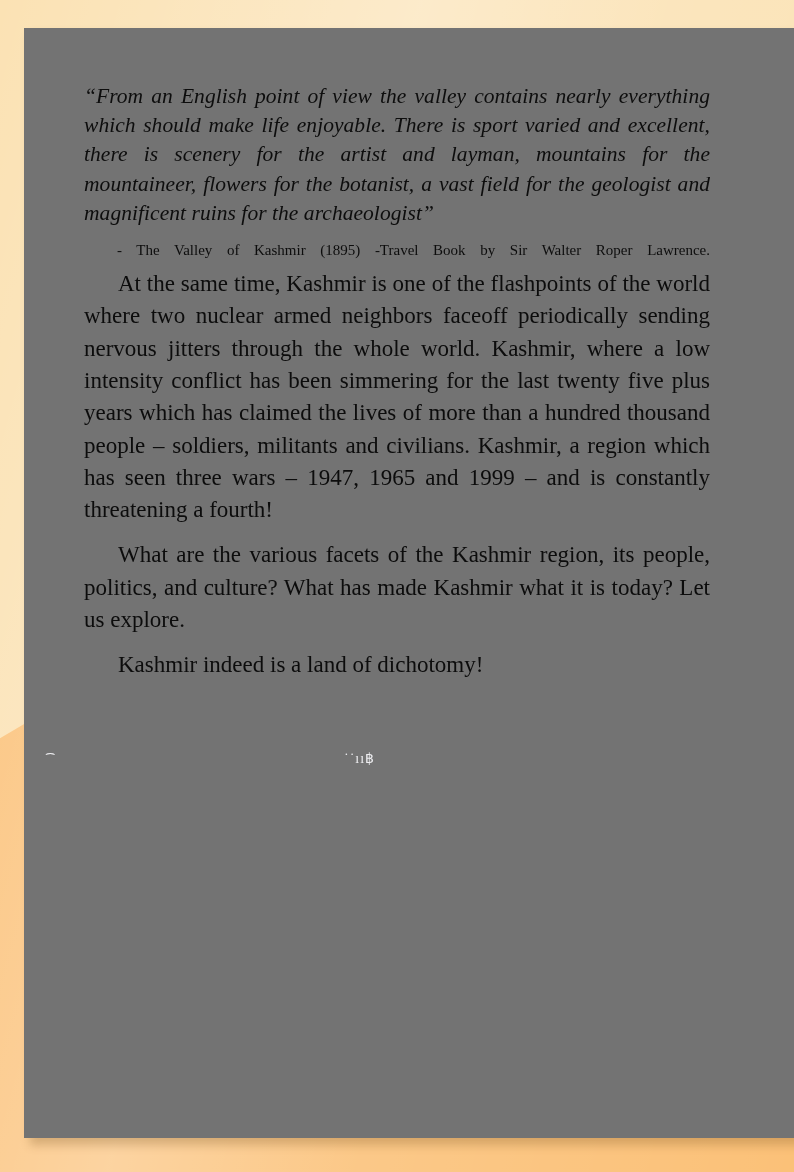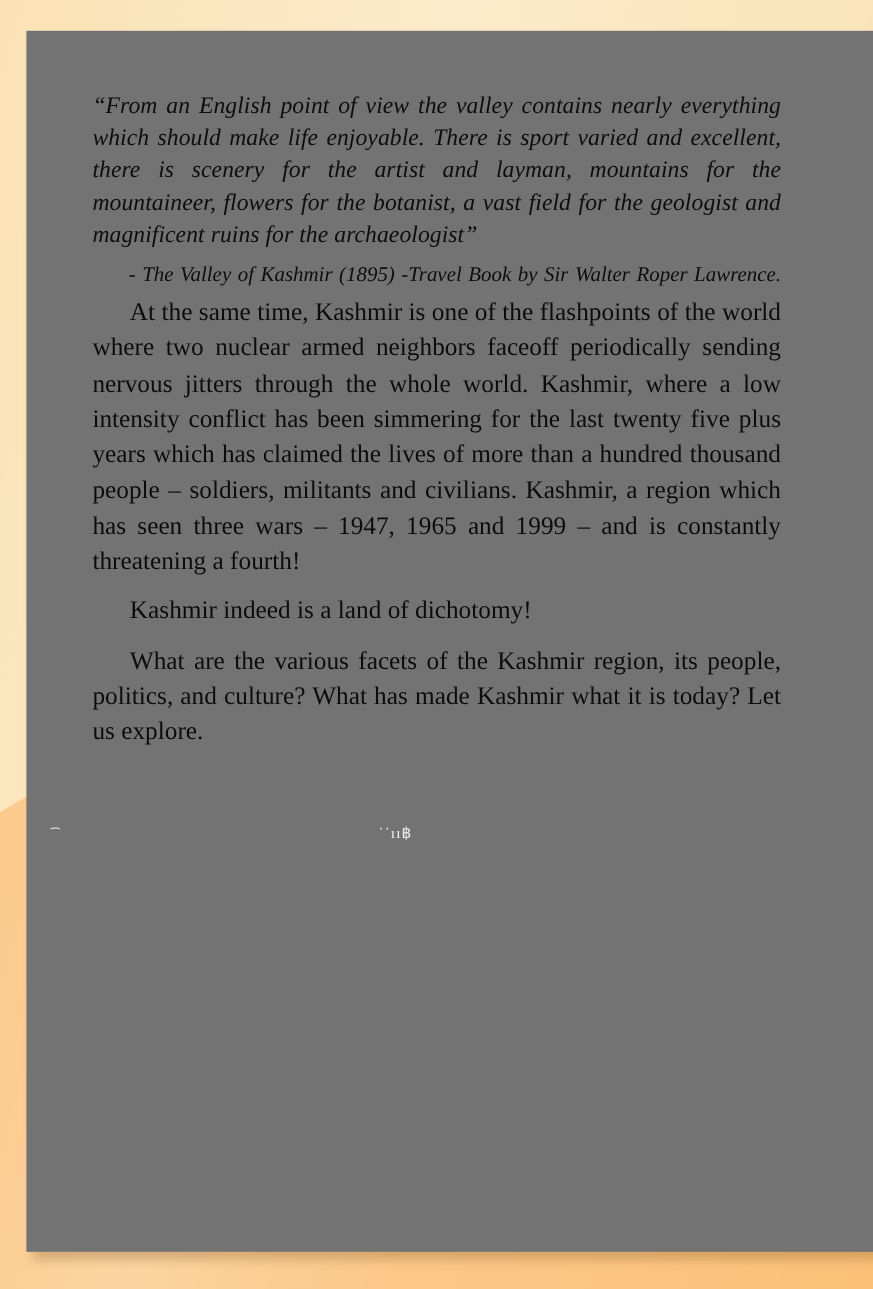--- a/index.html
+++ b/index.html
@@ -67,22 +67,21 @@
     font-style: italic;
     font-size: 21.5px;
     line-height: 29.2px;
     text-align: justify;
     text-align-last: left;
     color: #0d0d0d;
     margin: 0;
     letter-spacing: 0.05px;
   }
   .epigraph-attrib {
-    font-style: italic;
-    font-size: 19px;
+    font-size: 15px;
     line-height: 22px;
     color: #0d0d0d;
     margin: 11px 0 0 0;
     padding-left: 33px;
     text-align: justify;
     text-align-last: justify;
     white-space: nowrap;
   }
 
   
@@ -121,22 +120,22 @@
 <div id="page">
 
   <div id="page-body">
 
     <blockquote class="epigraph">“From an English point of view the valley contains nearly everything which should make life enjoyable. There is sport varied and excellent, there is scenery for the artist and layman, mountains for the mountaineer, flowers for the botanist, a vast field for the geologist and magnificent ruins for the archaeologist”</blockquote>
 
     <p class="epigraph-attrib">- The Valley of Kashmir (1895) -Travel Book by Sir Walter Roper Lawrence.</p>
 
     <p class="body-para gap-first">At the same time, Kashmir is one of the flashpoints of the world where two nuclear armed neighbors faceoff periodically sending nervous jitters through the whole world. Kashmir, where a low intensity conflict has been simmering for the last twenty five plus years which has claimed the lives of more than a hundred thousand people – soldiers, militants and civilians. Kashmir, a region which has seen three wars – 1947, 1965 and 1999 – and is constantly threatening a fourth!</p>
 
+    <p class="body-para gap">What are the various facets of the Kashmir region, its people, politics, and culture? What has made Kashmir what it is today? Let us explore.</p>
+
     <p class="body-para gap">Kashmir indeed is a land of dichotomy!</p>
-
-    <p class="body-para gap">What are the various facets of the Kashmir region, its people, politics, and culture? What has made Kashmir what it is today? Let us explore.</p>
 
   </div>
 
   <span class="ghost" id="ghost-left">͡</span>
   <span class="ghost" id="ghost-right">˙˙ıı฿</span>
 
 </div>
 
 </body></html>

